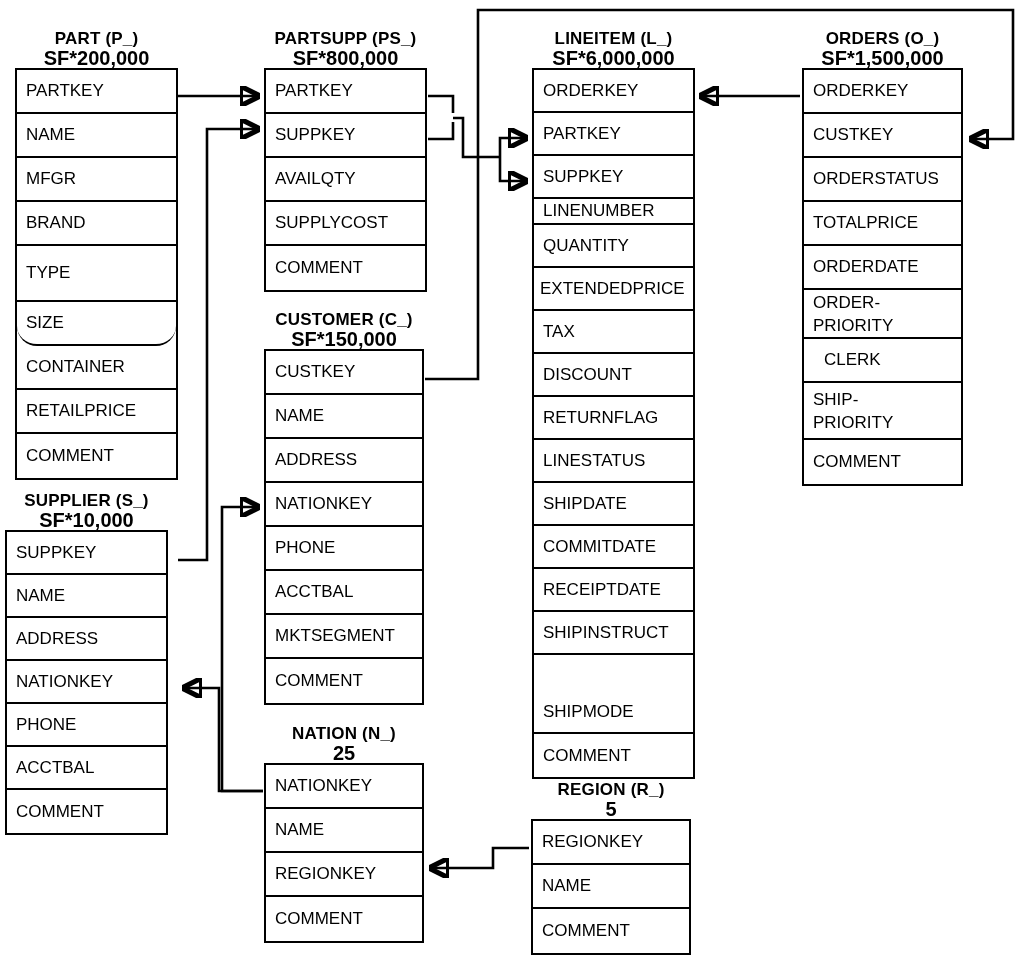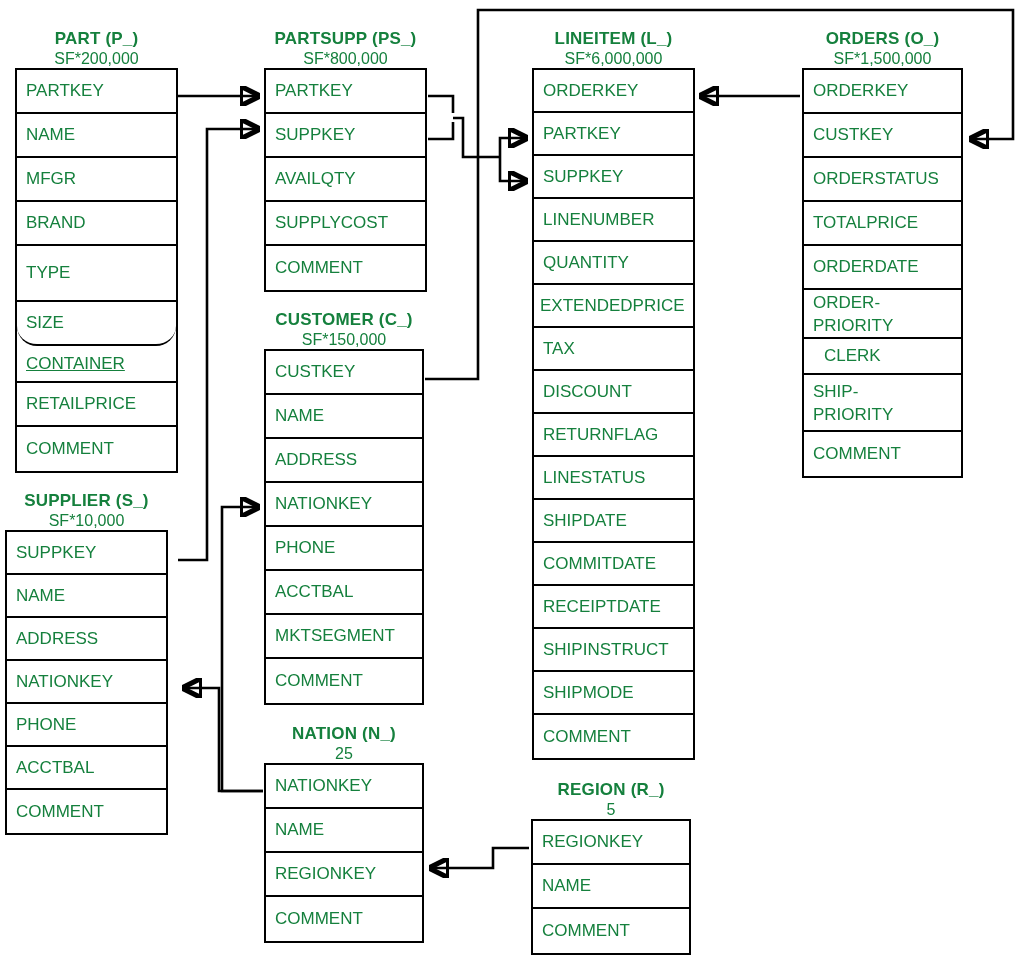--- a/index.html
+++ b/index.html
@@ -2,29 +2,29 @@
 <html><head>
 <meta charset="utf-8">
 <style>
   html,body{margin:0;padding:0;background:#ffffff;}
   #canvas{
     position:relative;
     width:1025px;height:966px;
     background:#ffffff;
     overflow:hidden;
     font-family:"Liberation Sans", sans-serif;
-    color:#15803d;
+    color:#000000;
   }
   .table-block{position:absolute;}
   .tbl-title{
     font-size:17px;font-weight:bold;text-align:center;
     line-height:21px;letter-spacing:0.2px;white-space:nowrap;
   }
   .tbl-count{
-    font-size:16px;font-weight:normal;text-align:center;
+    font-size:20px;font-weight:bold;text-align:center;
     line-height:19px;white-space:nowrap;
   }
   .tbl-box{
     border:2.5px solid #000;
     box-sizing:border-box;
     background:#fff;
   }
   .fld{
     border-bottom:2.5px solid #000;
     box-sizing:border-box;
@@ -51,21 +51,21 @@
   <div class="table-block" id="tb-part" style="left:15px;top:28px;width:163px;">
     <div class="tbl-title">PART (P_)</div>
     <div class="tbl-count">SF*200,000</div>
     <div class="tbl-box" id="bx-part">
         <div class="fld" style="height: 44px;">PARTKEY</div>
         <div class="fld" style="height: 44px;">NAME</div>
         <div class="fld" style="height: 44px;">MFGR</div>
         <div class="fld" style="height: 44px;">BRAND</div>
         <div class="fld" style="height: 56px;">TYPE</div>
         <div class="fld" style="height: 44px; border-radius: 20px;">SIZE</div>
-        <div class="fld" style="height: 37px; text-decoration: underline;">CONTAINER</div>
+        <div class="fld" style="height: 44px;">CONTAINER</div>
         <div class="fld" style="height: 44px;">RETAILPRICE</div>
         <div class="fld" style="height: 44px;">COMMENT</div>
       </div>
   </div>
 
   <div class="table-block" id="tb-partsupp" style="left:264px;top:28px;width:163px;">
     <div class="tbl-title">PARTSUPP (PS_)</div>
     <div class="tbl-count">SF*800,000</div>
     <div class="tbl-box" id="bx-partsupp">
         <div class="fld" style="height: 44px;">PARTKEY</div>
@@ -76,48 +76,48 @@
       </div>
   </div>
 
   <div class="table-block" id="tb-lineitem" style="left:532px;top:28px;width:163px;">
     <div class="tbl-title">LINEITEM (L_)</div>
     <div class="tbl-count">SF*6,000,000</div>
     <div class="tbl-box" id="bx-lineitem">
         <div class="fld" style="height: 43px;">ORDERKEY</div>
         <div class="fld" style="height: 43px;">PARTKEY</div>
         <div class="fld" style="height: 43px;">SUPPKEY</div>
-        <div class="fld" style="height: 43px;">LINENUMBER</div>
+        <div class="fld" style="height: 26px;">LINENUMBER</div>
         <div class="fld" style="height: 43px;">QUANTITY</div>
         <div class="fld overflow" style="height: 43px; padding-left: 6px;">EXTENDEDPRICE</div>
         <div class="fld" style="height: 43px;">TAX</div>
         <div class="fld" style="height: 43px;">DISCOUNT</div>
         <div class="fld" style="height: 43px;">RETURNFLAG</div>
         <div class="fld" style="height: 43px;">LINESTATUS</div>
         <div class="fld" style="height: 43px;">SHIPDATE</div>
         <div class="fld" style="height: 43px;">COMMITDATE</div>
         <div class="fld" style="height: 43px;">RECEIPTDATE</div>
         <div class="fld" style="height: 43px;">SHIPINSTRUCT</div>
-        <div class="fld" style="height: 43px;">SHIPMODE</div>
+        <div class="fld" style="height: 43px; margin-top: 36px;">SHIPMODE</div>
         <div class="fld" style="height: 43px;">COMMENT</div>
       </div>
   </div>
 
   <div class="table-block" id="tb-orders" style="left:802px;top:28px;width:161px;">
     <div class="tbl-title">ORDERS (O_)</div>
     <div class="tbl-count">SF*1,500,000</div>
     <div class="tbl-box" id="bx-orders">
         <div class="fld" style="height: 44px;">ORDERKEY</div>
         <div class="fld" style="height: 44px;">CUSTKEY</div>
         <div class="fld" style="height: 44px;">ORDERSTATUS</div>
         <div class="fld" style="height: 44px;">TOTALPRICE</div>
         <div class="fld" style="height: 44px;">ORDERDATE</div>
         <div class="fld two-line" style="height: 49px;">ORDER-
 PRIORITY</div>
-        <div class="fld" style="height: 36px; padding-left: 20px;">CLERK</div>
+        <div class="fld" style="height: 44px; padding-left: 20px;">CLERK</div>
         <div class="fld two-line" style="height: 57px;">SHIP-
 PRIORITY</div>
         <div class="fld" style="height: 44px;">COMMENT</div>
       </div>
   </div>
 
   <div class="table-block" id="tb-customer" style="left:264px;top:309px;width:160px;">
     <div class="tbl-title">CUSTOMER (C_)</div>
     <div class="tbl-count">SF*150,000</div>
     <div class="tbl-box" id="bx-customer">

